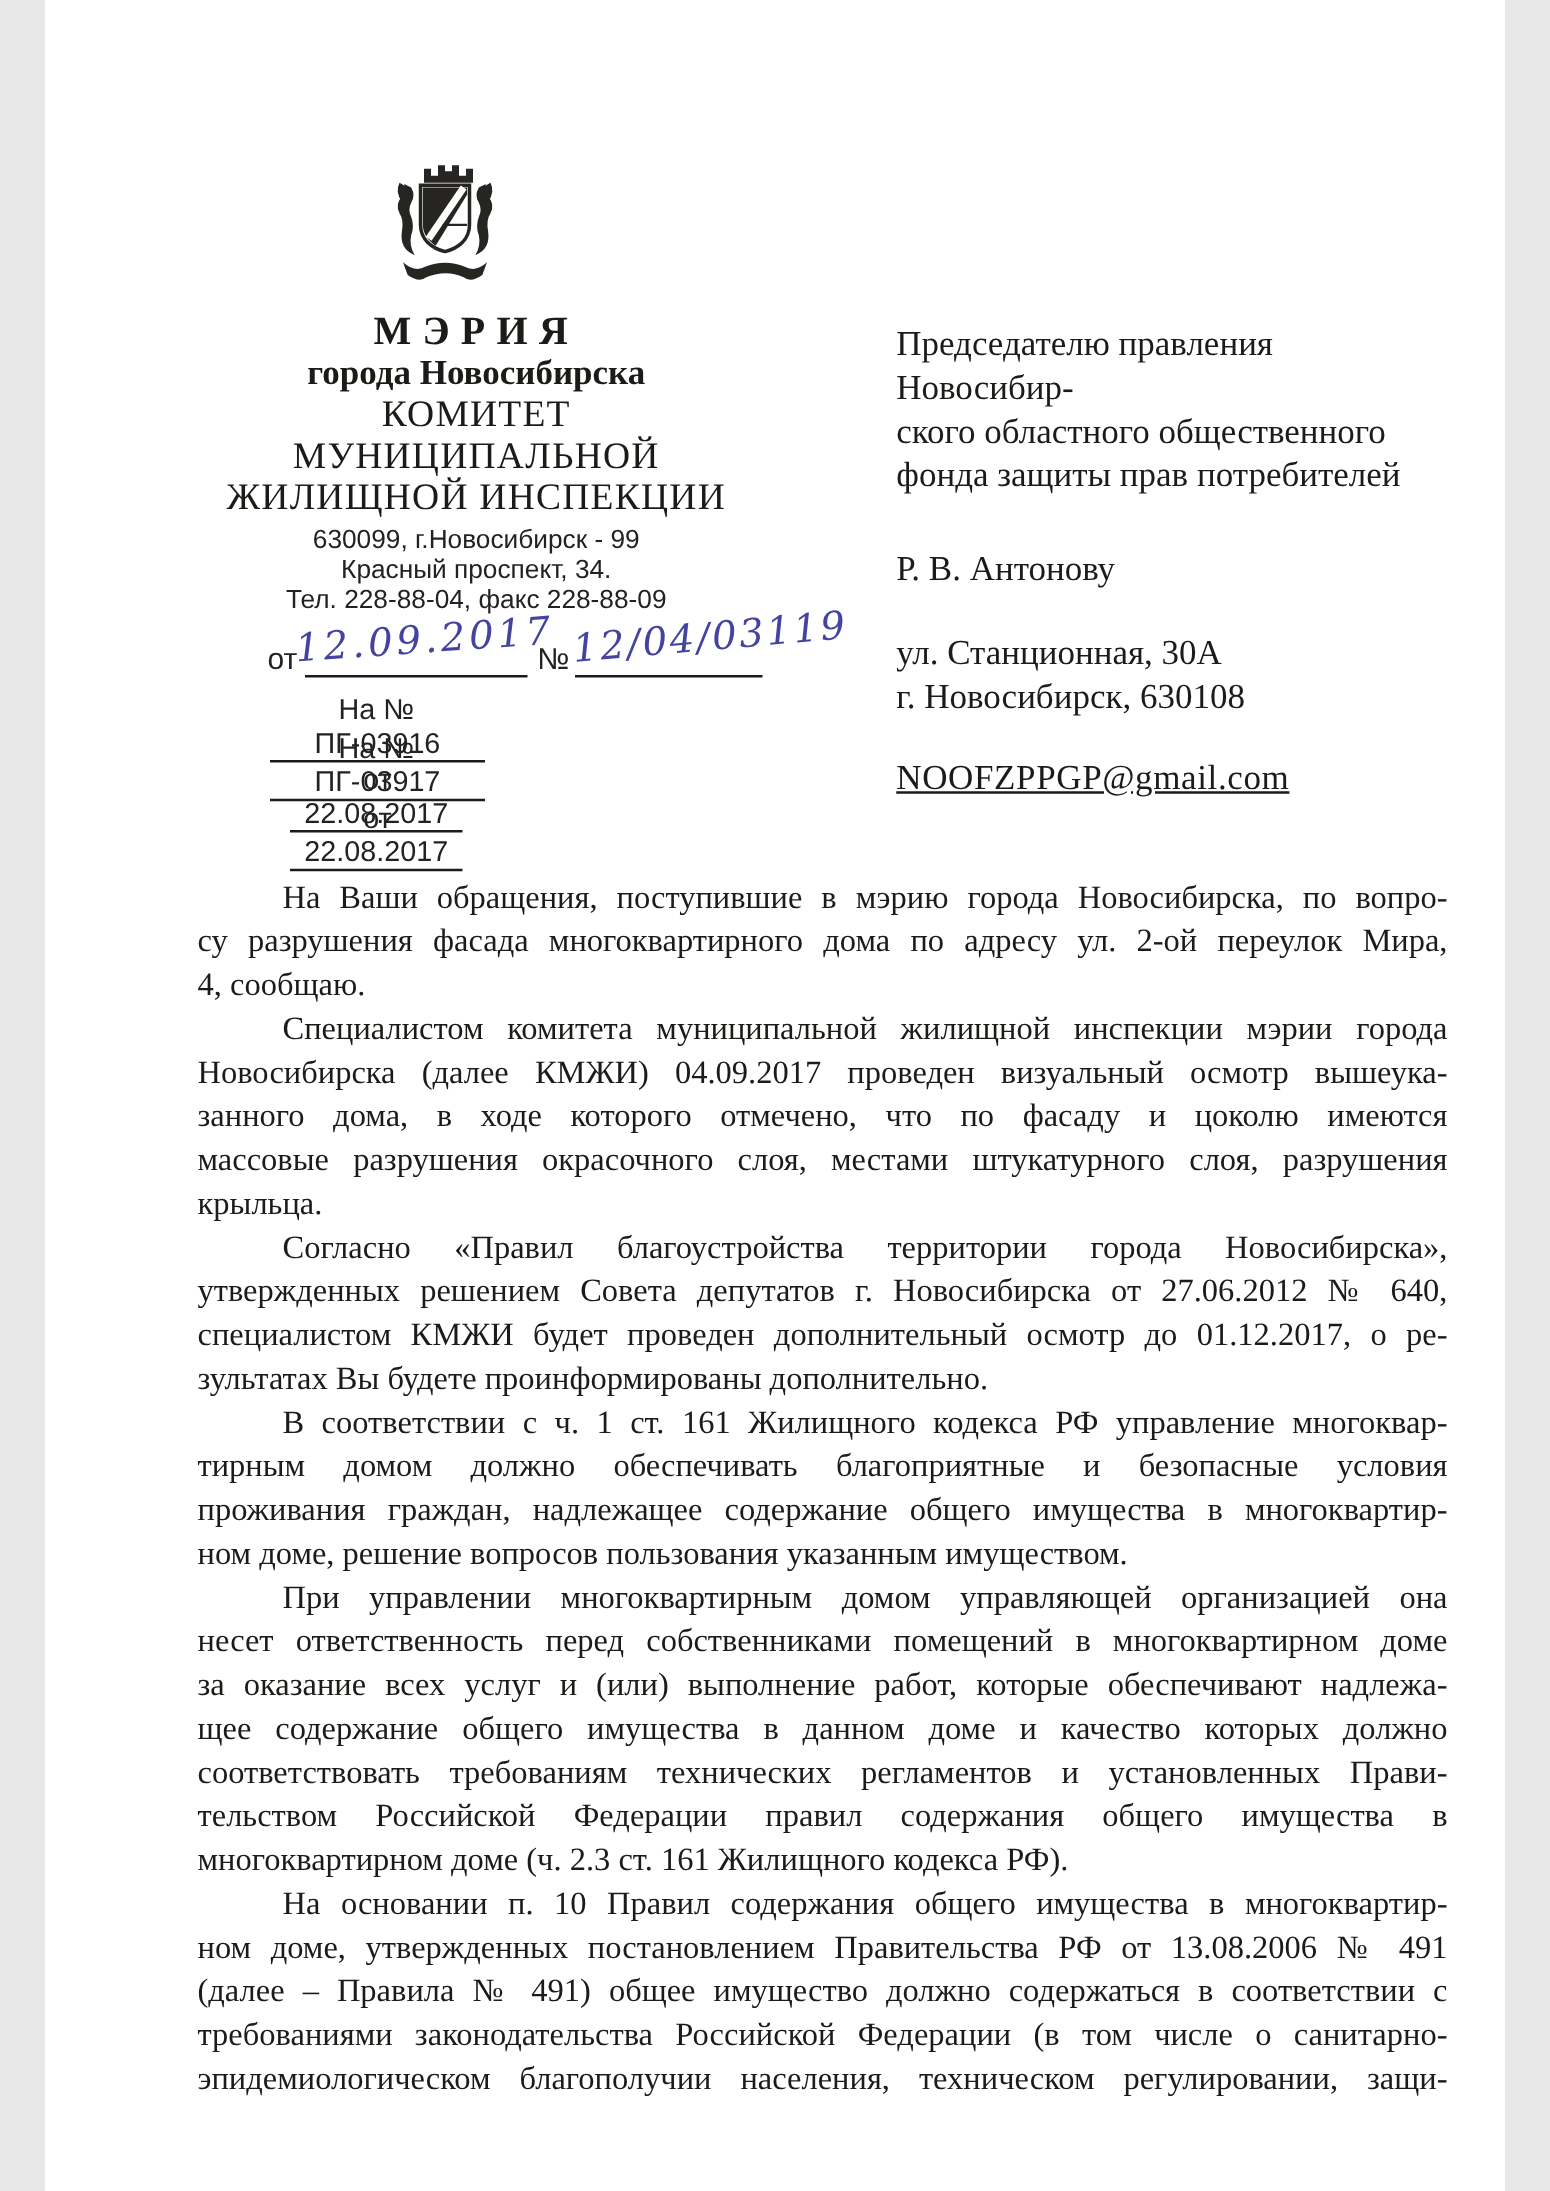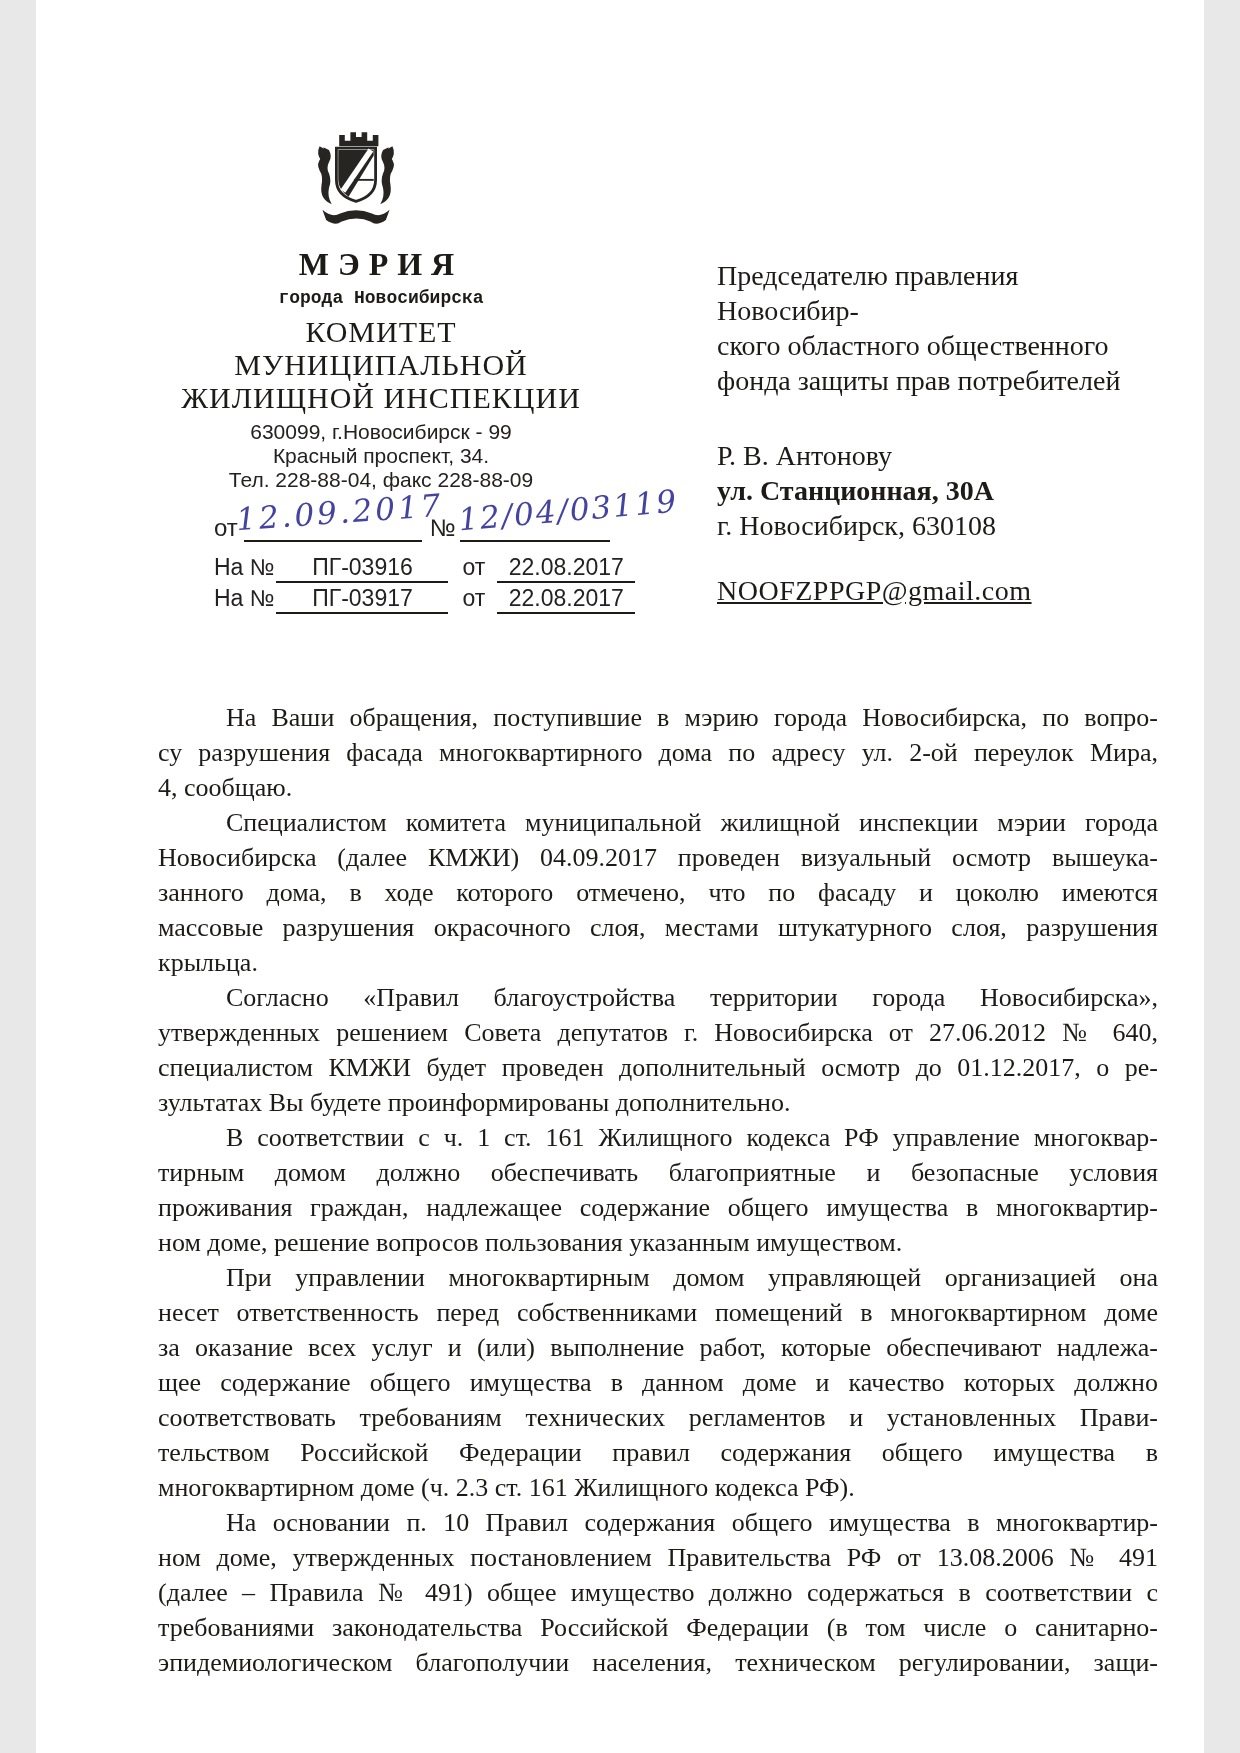--- a/index.html
+++ b/index.html
@@ -10,21 +10,21 @@
     background:#ffffff;
     color:#1d1b18;
     font-family:"Liberation Serif", serif;
     overflow:hidden;
   }
   
   .crest{position:absolute;left:264px;top:122px;width:112px;height:112px;}
   
   .org{position:absolute;left:110px;top:246px;width:470px;text-align:center;}
   .org .t1{font-size:32px;font-weight:bold;letter-spacing:9px;line-height:36px;}
-  .org .t2{font-size:18px;font-weight:bold;line-height:33px;font-family:Liberation Mono, monospace;}
+  .org .t2{font-size:28px;font-weight:bold;line-height:33px;}
   .org .t3{font-size:30px;line-height:33px;letter-spacing:1px;}
   .org .addr{font-family:"Liberation Sans",sans-serif;font-size:21px;line-height:24px;color:#242220;}
   .org .addr.first{margin-top:6px;}
   
   .refline{position:absolute;left:178px;top:510px;width:420px;
     font-family:"Liberation Sans",sans-serif;font-size:24px;color:#242220;
     display:flex;align-items:flex-end;}
   .u{display:inline-block;border-bottom:2px solid #1d1b18;position:relative;height:30px;}
   .u.date1{width:178px;margin-left:6px;}
   .u.num1{width:150px;margin-left:4px;}
@@ -32,29 +32,29 @@
     position:absolute;left:-8px;top:-16px;white-space:nowrap;
     font-family:"DejaVu Serif",serif;font-style:italic;
     font-size:31px;letter-spacing:3px;color:#4444a0;
     transform:rotate(-4deg);
   }
   .hand.num{left:-2px;top:-18px;letter-spacing:2px;transform:rotate(-5deg);}
   .nolabel{margin-left:8px;}
   
   .replyrefs{position:absolute;left:178px;top:554px;
     font-family:"Liberation Sans",sans-serif;font-size:23px;color:#242220;}
-  .rrow{display:flex;align-items:flex-start;height:29px;margin-bottom:2px;}
+  .rrow{display:flex;align-items:center;height:29px;margin-bottom:2px;flex-direction:column;}
   .rrow .ru{display:inline-block;border-bottom:2px solid #1d1b18;text-align:center;}
   .rrow .ru.num{width:172px;margin-left:2px;}
   .rrow .ot{margin-left:14px;margin-right:12px;}
   .rrow .ru.dat{width:138px;}
   
   .recipient{position:absolute;left:681px;top:258px;width:440px;font-size:28px;line-height:35px;}
   .recipient .rname{margin-top:40px;}
-  .recipient .raddr{font-weight:bold;}
+  .recipient .raddr{margin-top:32px;}
   .recipient .remail{margin-top:30px;text-decoration:underline;letter-spacing:.5px;}
   
   .letterbody{position:absolute;left:122px;top:700px;width:1000px;font-size:26px;}
   .par .line{
     line-height:35px;
     text-align:justify;text-align-last:justify;
     white-space:normal;
   }
   .par .line.first{padding-left:68px;}
   .par .line.last{text-align-last:left;}

